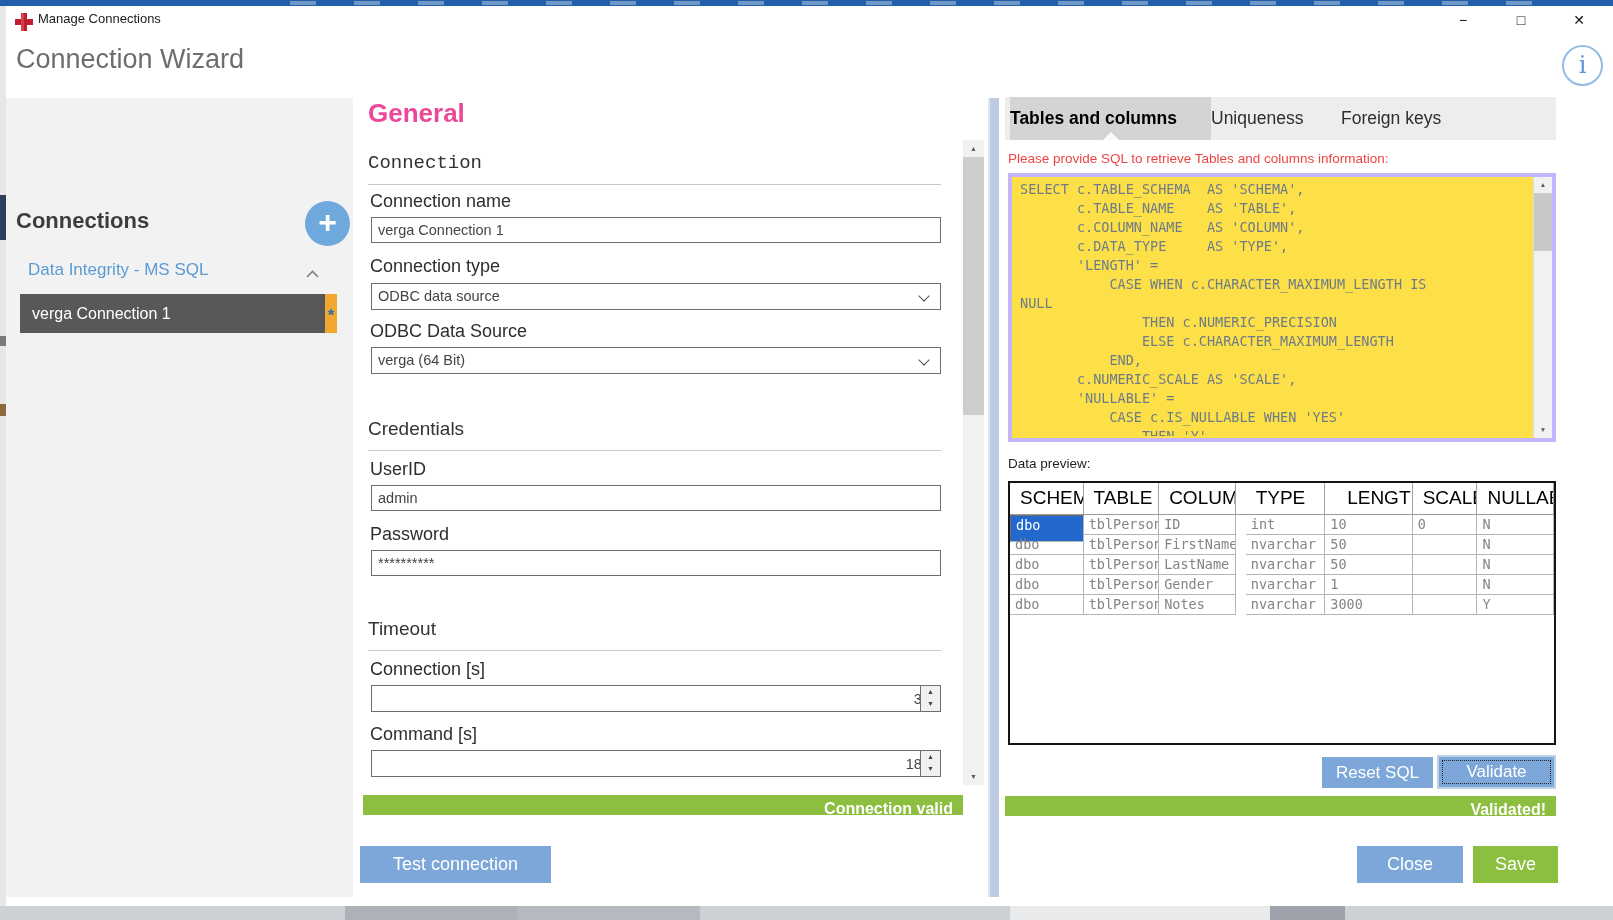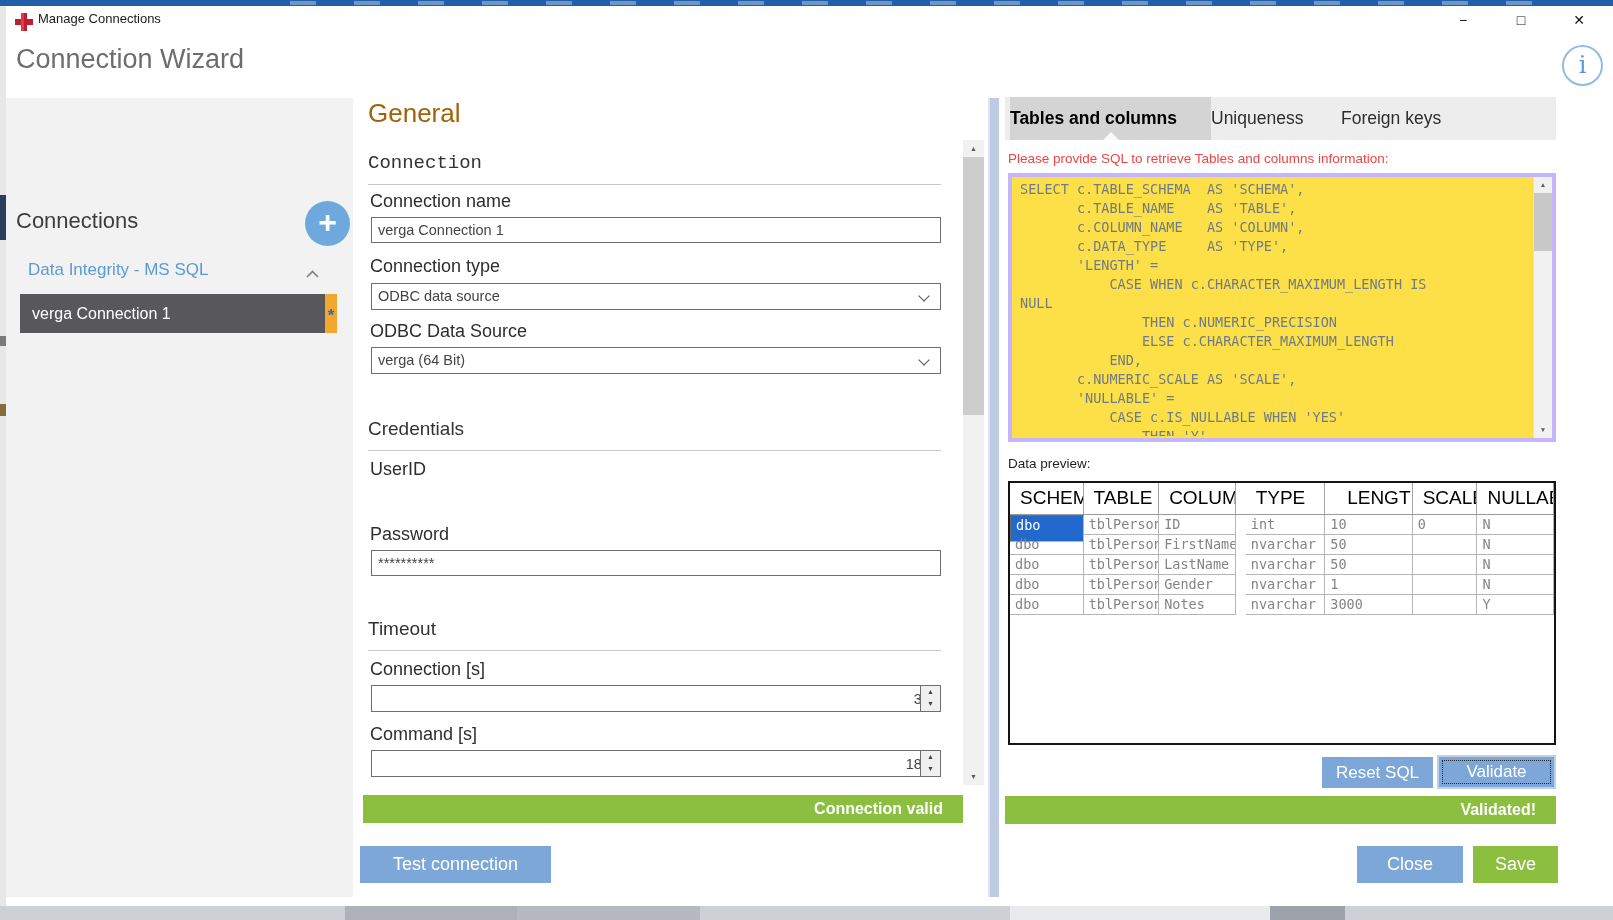--- a/index.html
+++ b/index.html
@@ -17,46 +17,46 @@
   
   .win-title{left:38px;top:11px;font-size:13px;color:#1a1a1a;}
   .win-btn{top:9px;width:34px;height:22px;text-align:center;line-height:22px;font-size:14px;color:#111;}
 
   .wizard-title{left:16px;top:44px;font-size:27px;color:#6d6d6d;}
   .info-circle{left:1562px;top:45px;width:37px;height:37px;border:2px solid #92bbe6;border-radius:50%;
      text-align:center;line-height:36px;font-family:"DejaVu Serif",serif;font-size:24px;color:#5c96d6;}
 
   
   .sidebar{left:6px;top:98px;width:347px;height:799px;background:#f2f2f2;}
-  .sb-title{left:10px;top:110px;font-size:22px;font-weight:normal;color:#3d3d3d;}
+  .sb-title{left:10px;top:110px;font-size:22px;font-weight:bold;color:#3d3d3d;}
   .add-btn{left:299px;top:103px;width:45px;height:45px;border-radius:50%;background:#6fa8dc;
      color:#fff;font-size:32px;text-align:center;line-height:42px;font-weight:bold;}
   .sb-group{left:22px;top:162px;font-size:17px;color:#5b9bd5;}
   .sb-chevron{left:300px;top:166px;color:#808080;}
   .conn-item{left:14px;top:196px;width:317px;height:39px;background:#58585a;}
   .conn-item-label{position:absolute;left:12px;top:0;height:39px;line-height:39px;font-size:16px;color:#fff;}
   .conn-stripe{position:absolute;right:0;top:0;width:12px;height:39px;background:#f2a72e;
      text-align:center;line-height:44px;font-size:17px;font-weight:bold;color:#2d6db5;}
 
   
-  .general-title{left:368px;top:98px;font-size:26px;color:#a16207;}
+  .general-title{left:368px;top:98px;font-size:26px;color:#ec4899;font-weight:bold;}
   .section-h{left:368px;width:573px;font-size:19px;color:#333;
      border-bottom:1px solid #c9c9c9;padding-bottom:10px;}
   .fld-label{left:370px;font-size:18px;color:#2e2e2e;}
   .txt-input{left:371px;width:570px;height:26px;box-sizing:border-box;border:1px solid #6e6e6e;
      background:#fff;font-family:"Liberation Sans",sans-serif;font-size:14.5px;color:#444;padding:0 6px;outline:none;}
   .sel{left:371px;width:570px;height:27px;box-sizing:border-box;border:1px solid #6e6e6e;background:#fff;
      font-size:14.5px;color:#444;line-height:25px;padding-left:6px;}
   .sel .chev{position:absolute;right:12px;top:8px;width:7px;height:7px;border-right:1.6px solid #555;
      border-bottom:1.6px solid #555;transform:rotate(45deg);}
   .num-input{text-align:right;padding-right:10px;}
   .spin{position:absolute;width:20px;height:25px;box-sizing:border-box;border-left:1px solid #6e6e6e;
      background:#f0f0f0;font-size:7px;color:#444;text-align:center;line-height:12px;}
-  .statusbar{height:28px;background:#8cbe3f;color:#fff;font-weight:bold;font-size:16px;
-     text-align:right;line-height:28px;padding-right:20px;box-sizing:border-box;}
+  .statusbar{height:20px;background:#8cbe3f;color:#fff;font-weight:bold;font-size:16px;
+     text-align:right;line-height:28px;padding-right:10px;box-sizing:border-box;}
   .btn-blue{background:#7ca7d8;color:#fff;text-align:center;}
   .btn-green{background:#8cbe3f;color:#fff;text-align:center;}
 
   
   .vscroll{left:963px;top:140px;width:21px;height:645px;background:#f1f1f1;}
   .vscroll .arr{position:absolute;left:0;width:21px;height:17px;font-size:7px;color:#5a5a5a;
      text-align:center;line-height:17px;}
   .vscroll .thumb{position:absolute;left:0;top:17px;width:21px;height:258px;background:#cdcdcd;}
   .splitter{left:988px;top:98px;width:9px;height:799px;background:#bfcbe3;border-left:2px solid #dde5f3;}
 
@@ -155,20 +155,21 @@
     <span class="chev"></span>
   </div>
   <div class="abs fld-label" style="top:321px;">ODBC Data Source</div>
   <div class="abs sel" style="top:347px;">
     <span>verga (64 Bit)</span>
     <span class="chev"></span>
   </div>
 
   <div class="abs section-h" style="top:418px;">Credentials</div>
   <div class="abs fld-label" style="top:459px;">UserID</div>
+  <input class="abs txt-input" style="top: 485px;" value="admin">
   <div class="abs fld-label" style="top:524px;">Password</div>
   <input class="abs txt-input" style="top: 550px;" value="**********">
 
   <div class="abs section-h" style="top:618px;">Timeout</div>
   <div class="abs fld-label" style="top:659px;">Connection [s]</div>
   <input class="abs txt-input num-input" style="top: 685px; height: 27px;" value="30">
   <div class="abs spin" style="left:920px;top:686px;">▲<br>▼</div>
   <div class="abs fld-label" style="top:724px;">Command [s]</div>
   <input class="abs txt-input num-input" style="top: 750px; height: 27px;" value="180">
   <div class="abs spin" style="left:920px;top:751px;">▲<br>▼</div>

